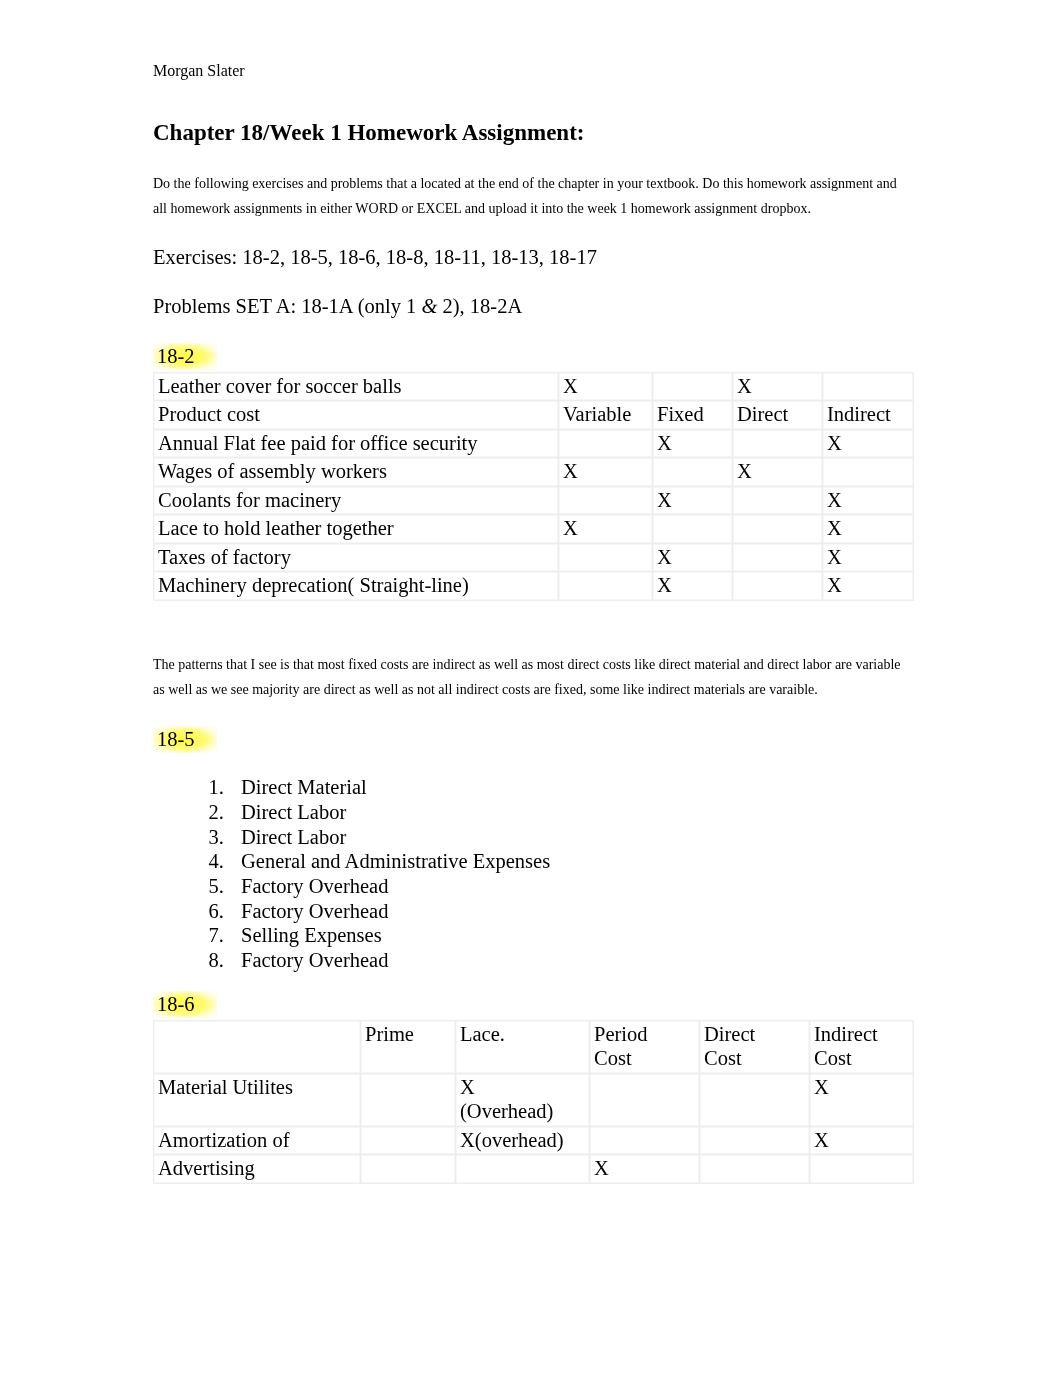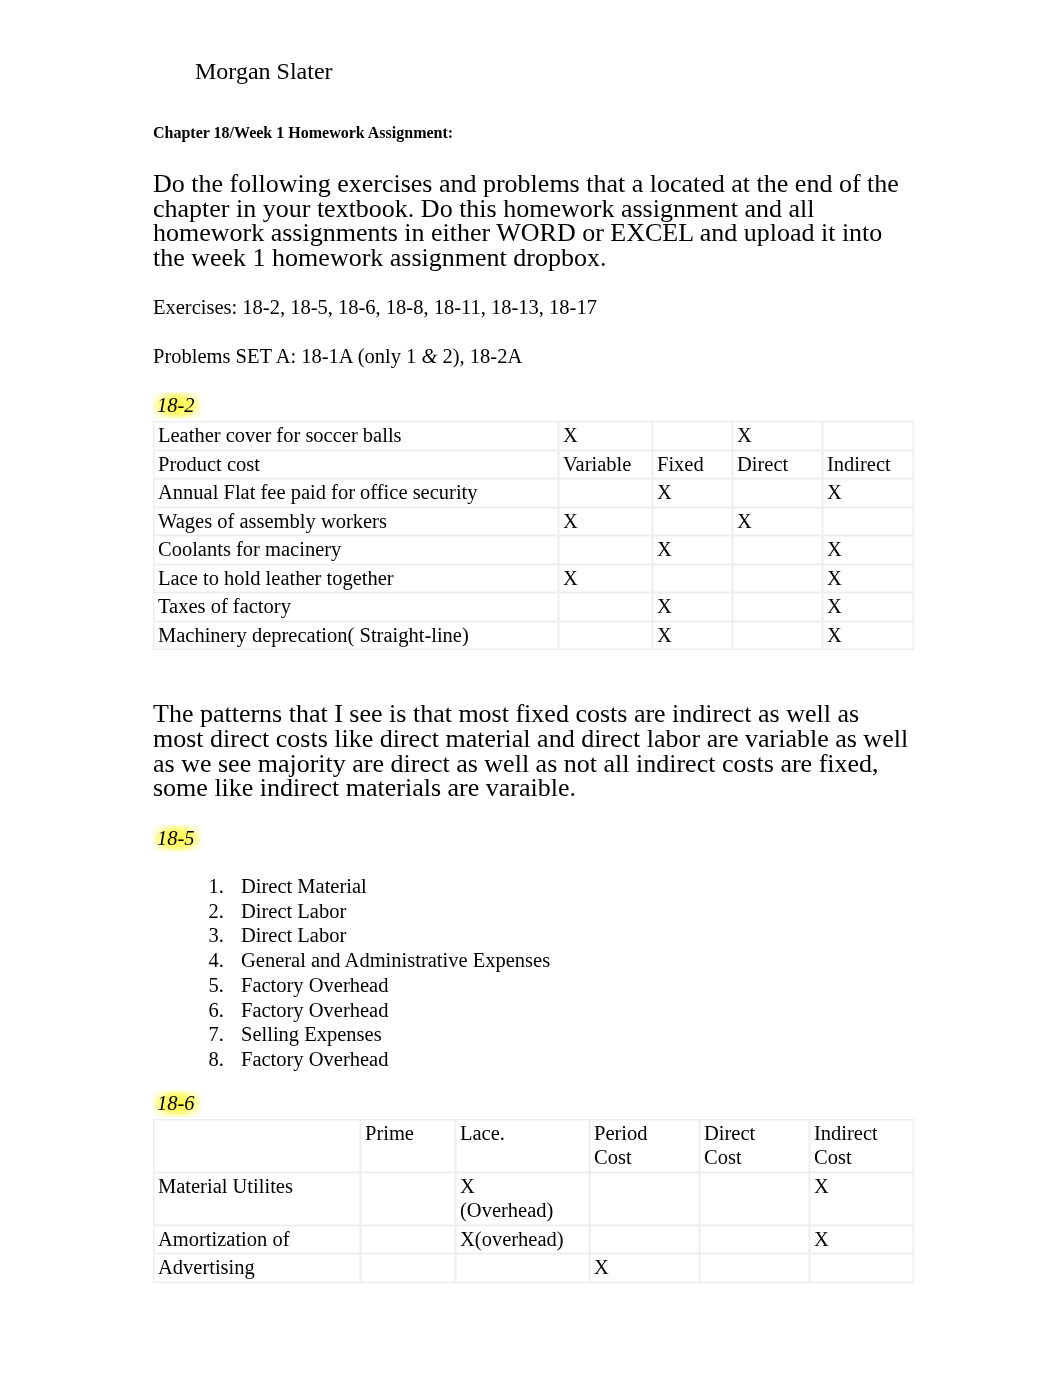--- a/index.html
+++ b/index.html
@@ -22,60 +22,58 @@
     box-sizing: border-box;
   }
   .content {
     position: absolute;
     left: 153px;
     top: 58px;
     width: 760px;
   }
 
   .author-line {
-    font-size: 24px;
+    font-size: 16px;
     line-height: 26px;
     margin-bottom: 36px;
-    margin-left: 42px;
   }
   .doc-title {
-    font-size: 16px;
+    font-size: 23px;
     line-height: 26px;
     font-weight: bold;
     margin-bottom: 26px;
   }
   .para {
-    font-size: 26px;
+    font-size: 14px;
     line-height: 24.7px;
     margin-bottom: 24px;
     text-align: left;
   }
   .single-line {
     font-size: 20.5px;
     line-height: 24.7px;
     margin-bottom: 24px;
   }
   .amp {
     font-family: "Liberation Serif", "DejaVu Serif", serif;
     font-style: italic;
   }
 
   
   .sec-label {
     display: inline-block;
     font-size: 20.5px;
     line-height: 24px;
-    padding: 1px 6px 2px 4px;
+    padding: 1px 22px 2px 4px;
     background: radial-gradient(ellipse at center,
                 rgba(255,248,60,0.95) 0%,
                 rgba(255,250,90,0.85) 45%,
                 rgba(255,252,170,0.45) 72%,
                 rgba(255,255,255,0) 100%);
     position: relative;
-    font-style: italic;
   }
   .sec-label-wrap {
     margin-bottom: 2px;
   }
 
   
   table.doc-table {
     border-collapse: collapse;
     width: 760px;
     table-layout: fixed;

